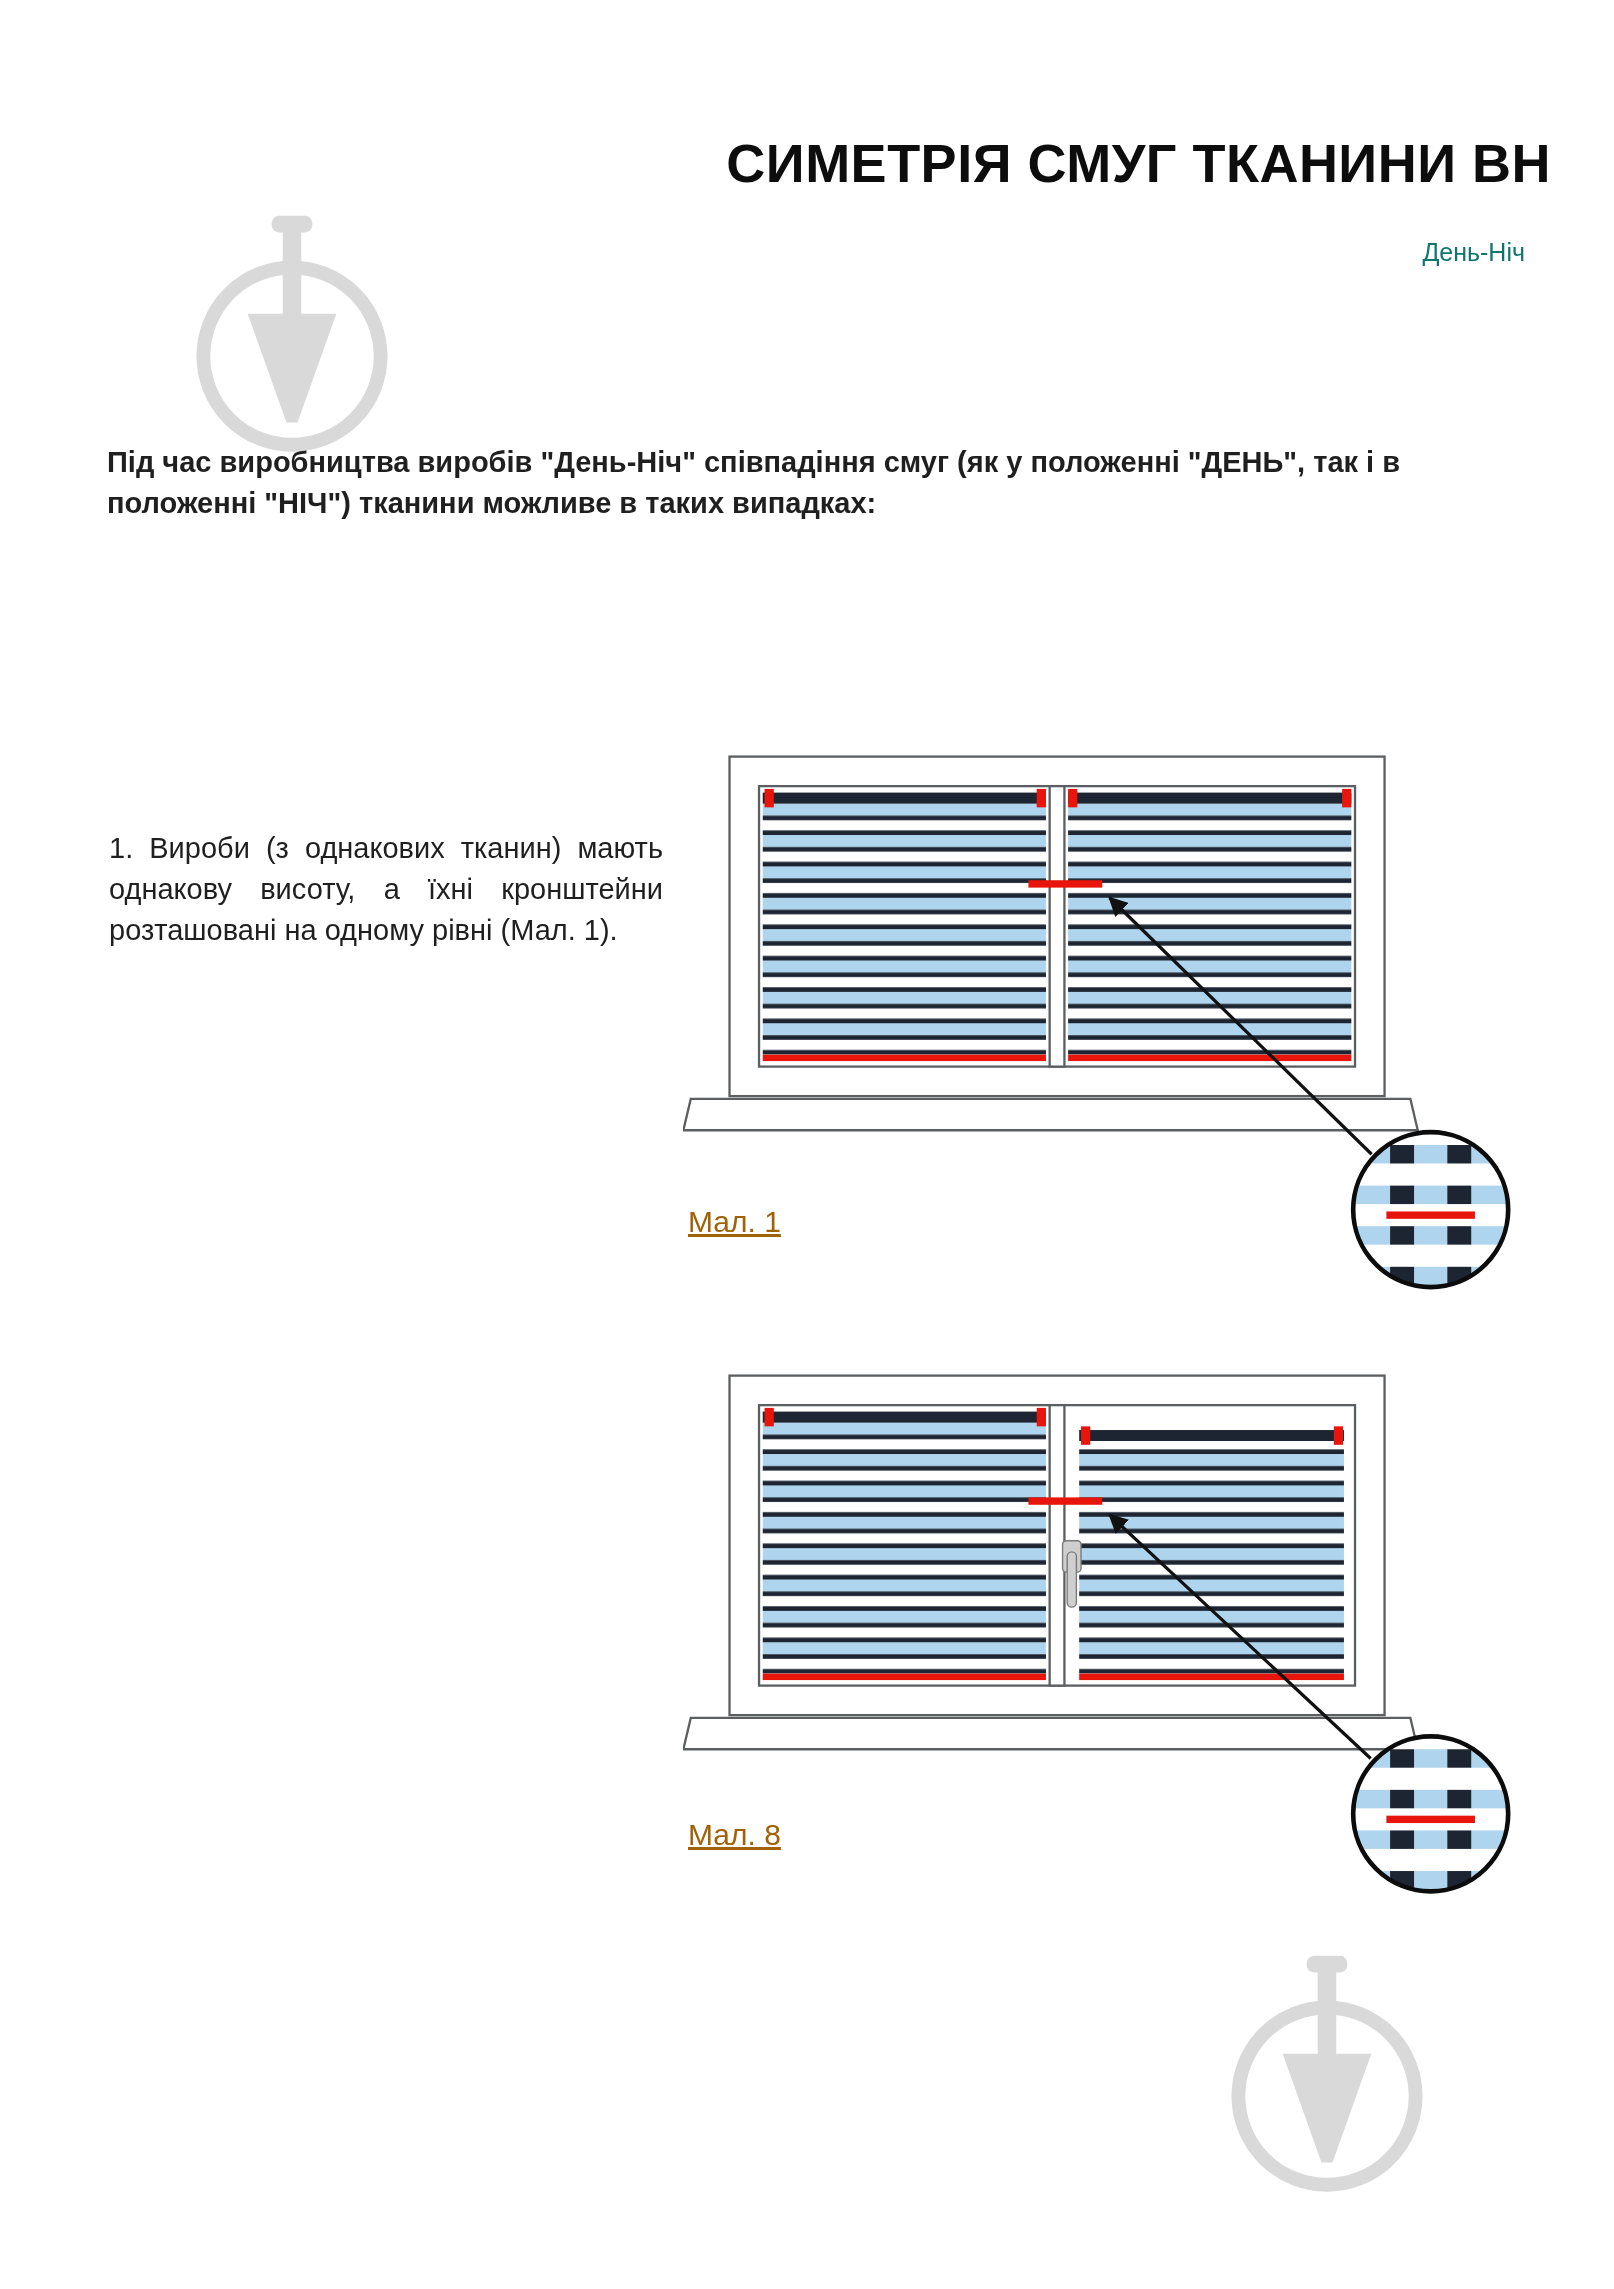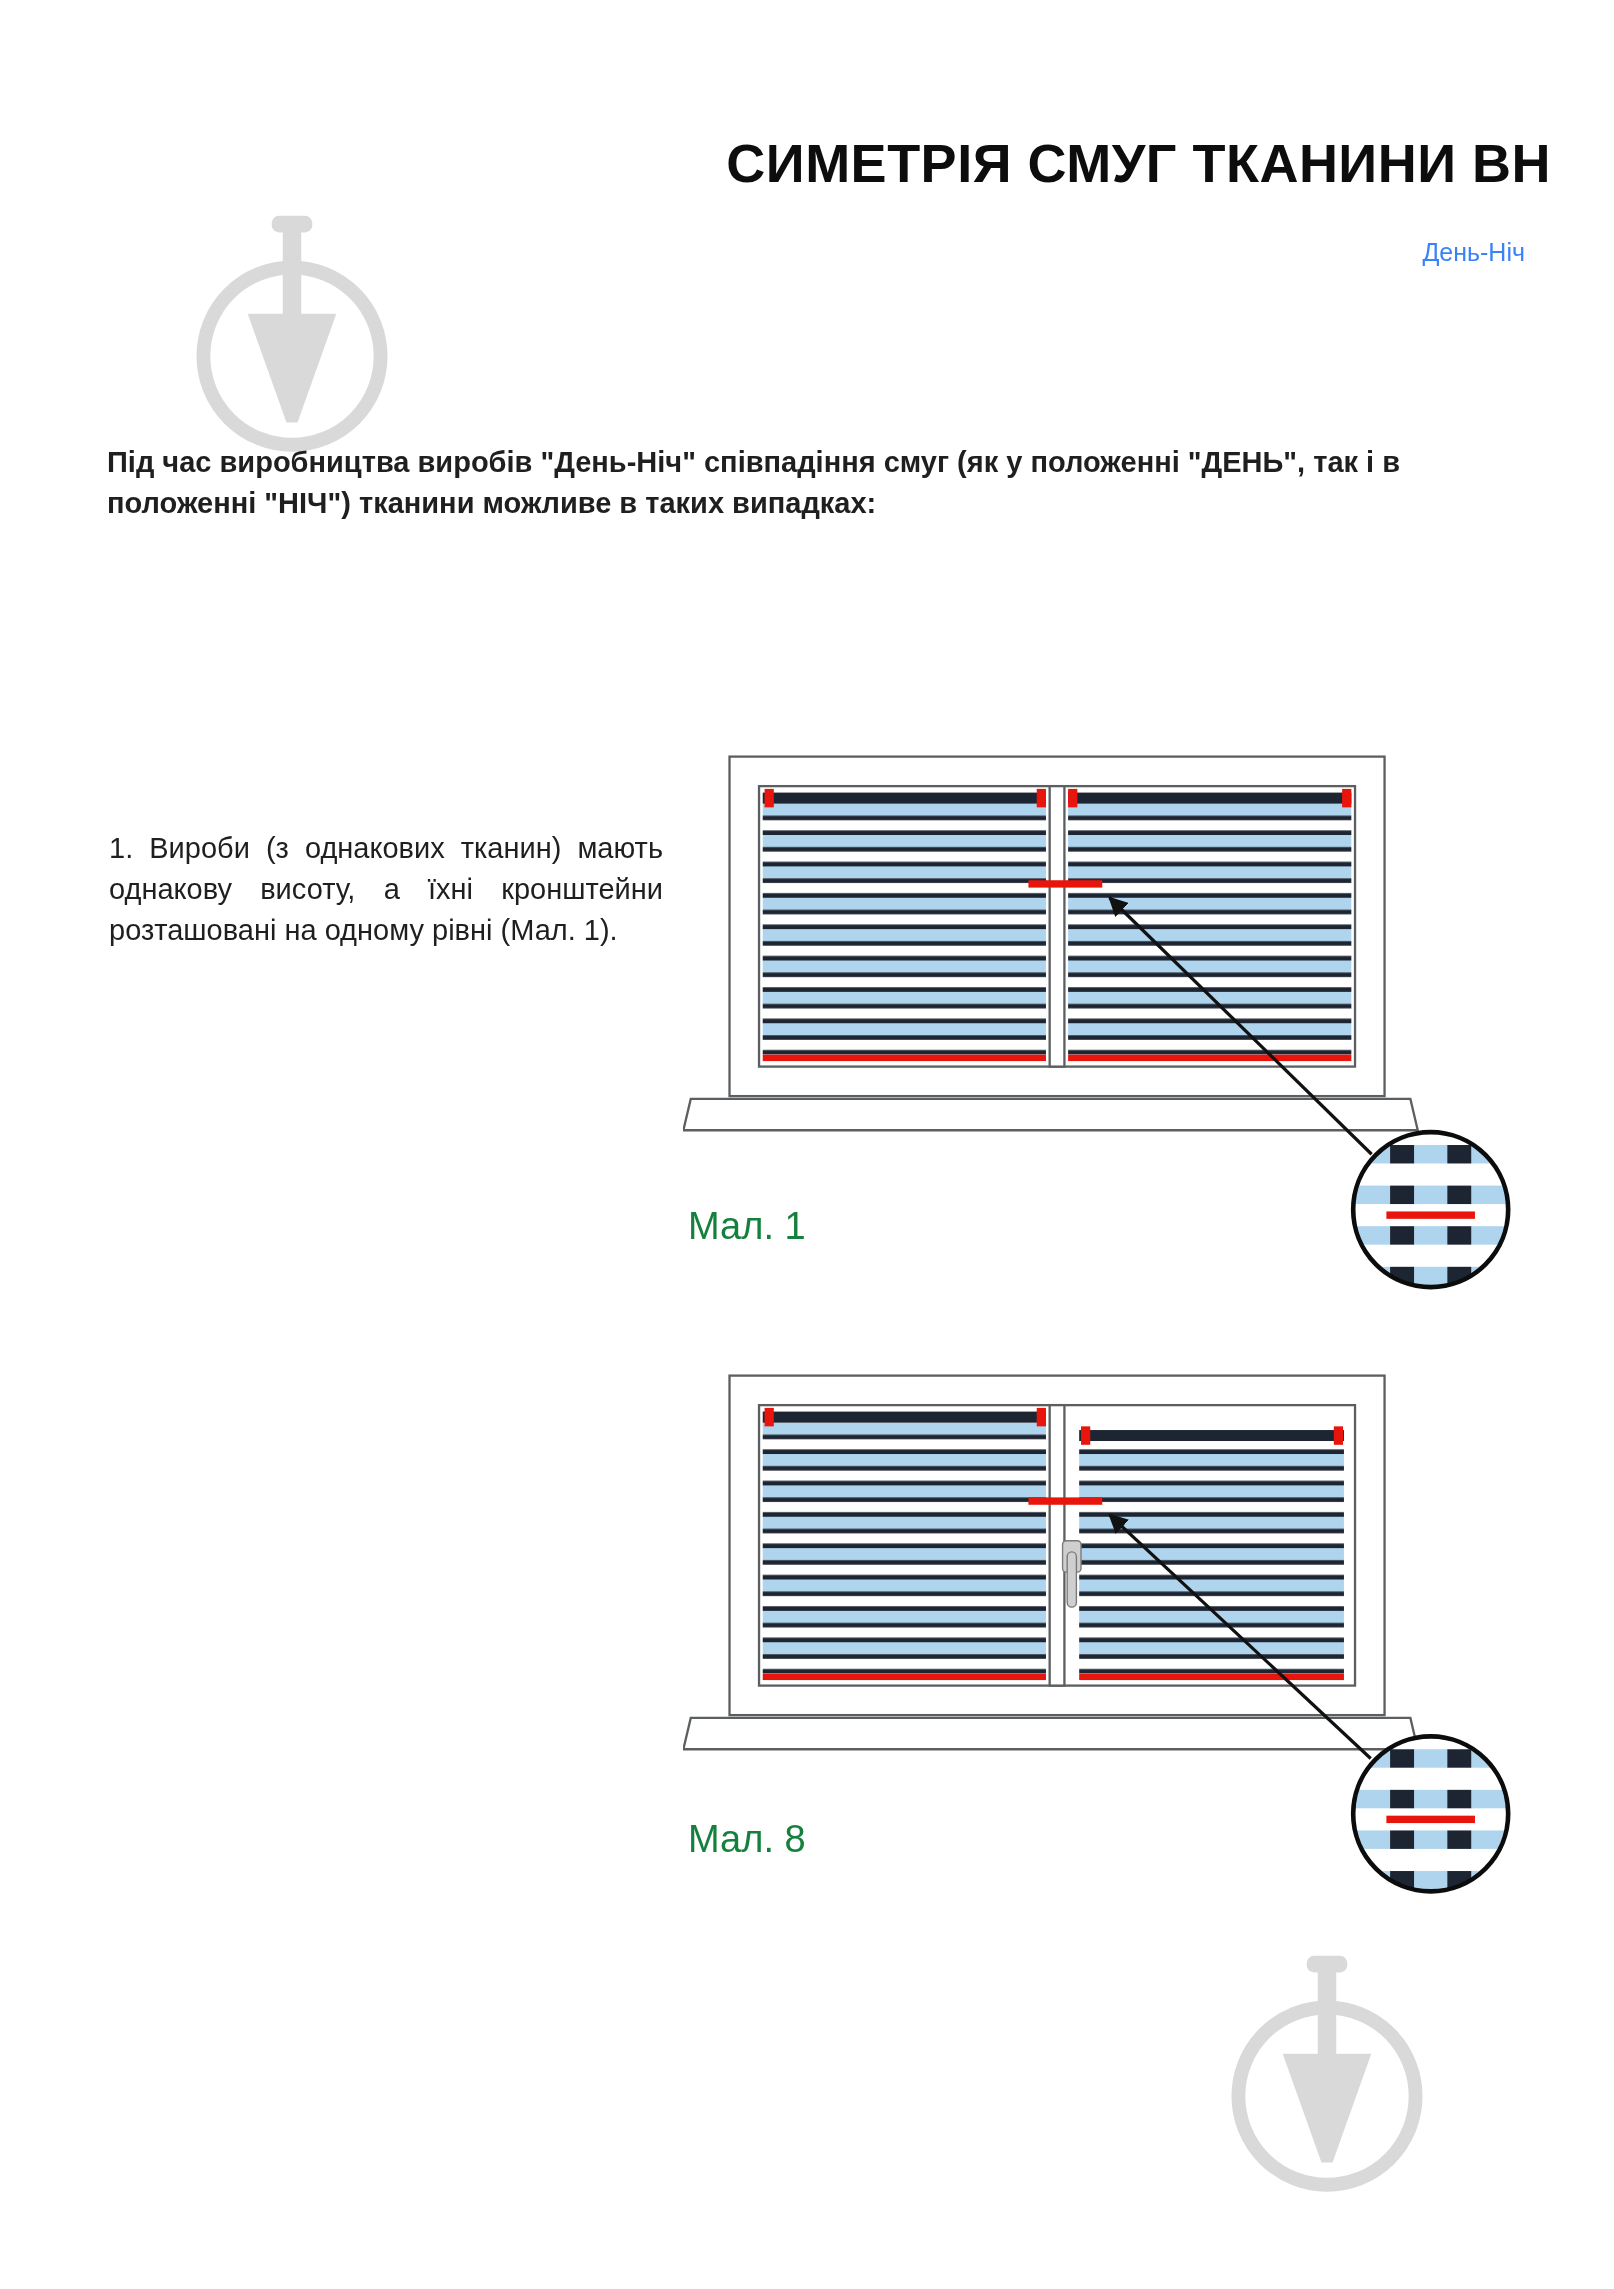--- a/index.html
+++ b/index.html
@@ -15,34 +15,34 @@
   }
   .abs{position:absolute;}
 
   .doc-title{
     top:116px; right:63px;
     font-size:54px; font-weight:700; letter-spacing:0.5px;
     color:#0d0d0d; text-align:right; white-space:nowrap;
   }
   .doc-subtitle{
     top:222px; right:89px;
-    font-size:25px; color:#3b82f6; text-align:right; white-space:nowrap;
+    font-size:25px; color:#0f766e; text-align:right; white-space:nowrap;
   }
   .intro{
     left:107px; top:426px; width:1320px;
     font-size:29px; font-weight:700; line-height:1.42;
   }
   .item-text{
     left:109px; width:554px;
     font-size:29px; line-height:1.42; text-align:justify;
   }
   .item-1{top:812px;}
   .item-2{top:1432px;}
   .fig-caption{
-    font-size:38px; color:#15803d; z-index:5;
+    font-size:30px; color:#a16207; z-index:5;text-decoration:underline;
   }
   .cap-1{left:688px; top:1189px;}
   .cap-2{left:688px; top:1802px;}
   .footer-note{
     left:107px; top:2008px; width:1338px;
     font-size:29px; font-weight:700;
   }
 
   .figure-svg{left:683px; width:868px; height:572px; z-index:2;}
   .fig-1{top:736px;}

